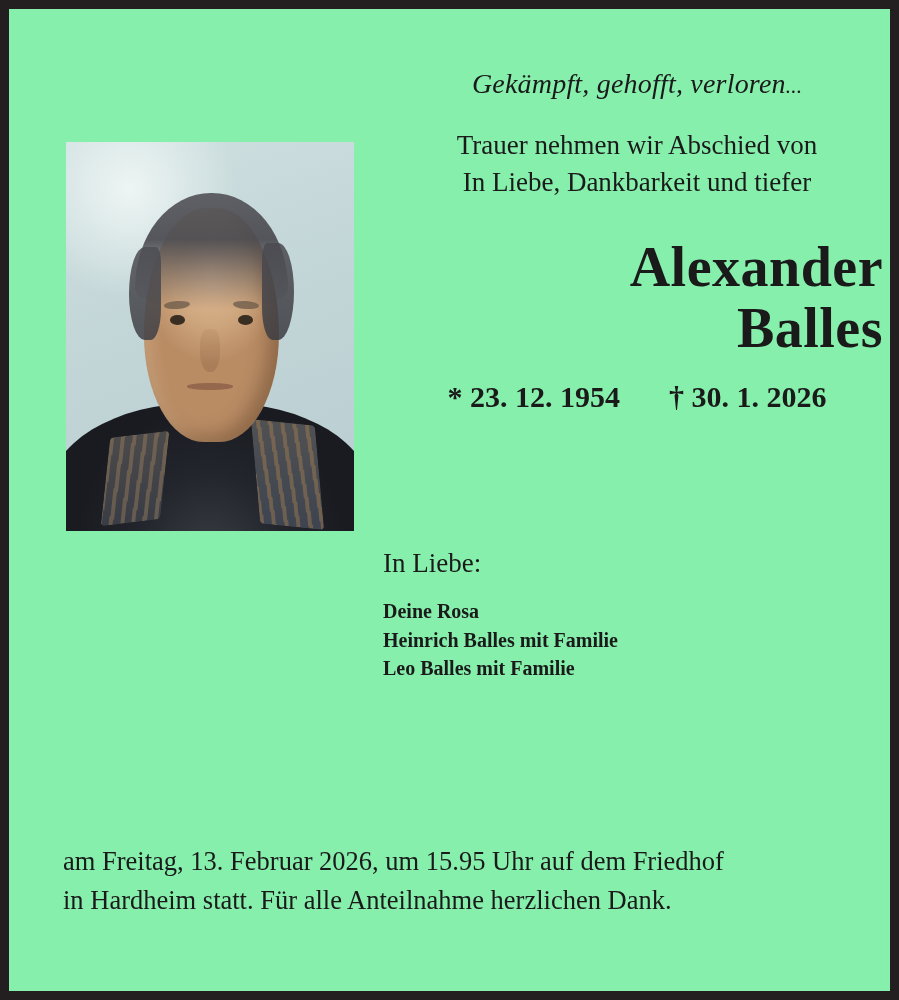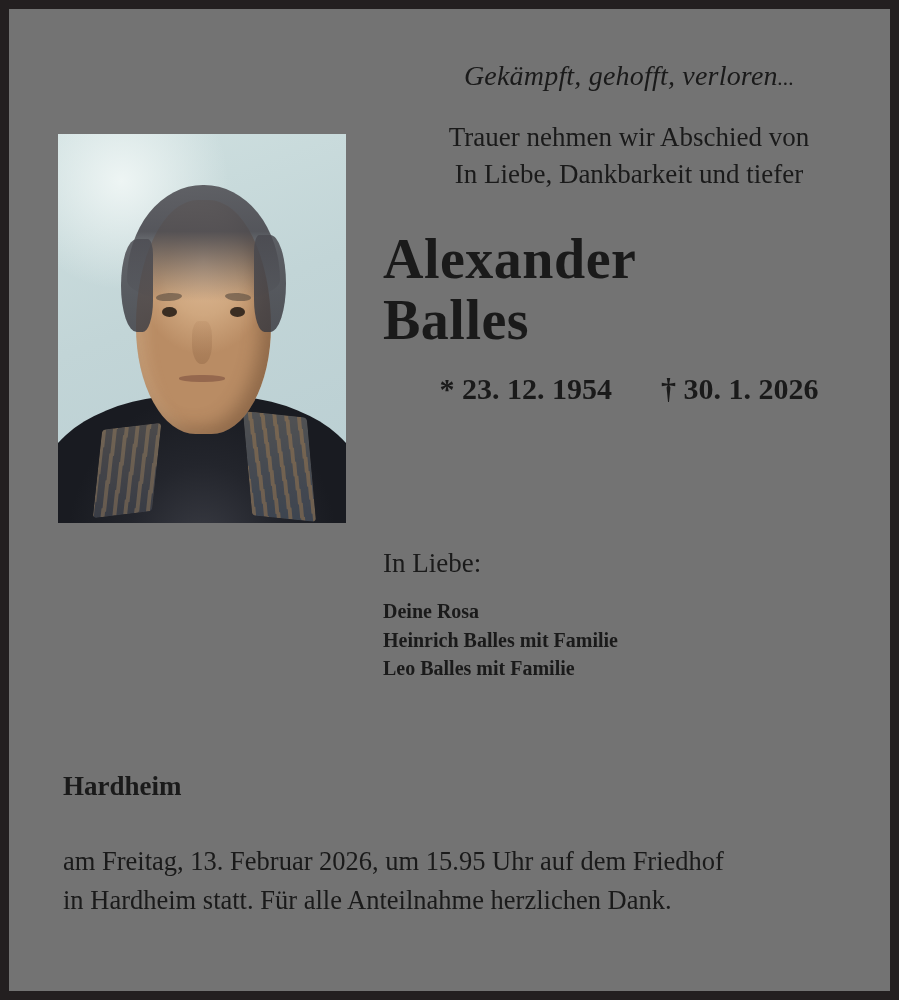--- a/index.html
+++ b/index.html
@@ -22,22 +22,22 @@
     height: 1000px;
     background: #ffffff;
     border: 9px solid #231f20;
   }
 
   .page {
     position: relative;
     box-sizing: border-box;
     width: 100%;
     height: 100%;
-    background: #737373;
-    padding: 8px;
+    background: #86efac;
+    padding: 16px;
   }
 
   
   .upper {
     position: relative;
     height: 520px;
   }
 
   .photo-frame {
     position: absolute;
@@ -217,21 +217,21 @@
     font-size: 27px;
     line-height: 1.38;
     text-align: center;
     margin-top: 26px;
   }
 
   .name {
     font-weight: bold;
     font-size: 56px;
     line-height: 1.08;
-    text-align: left;
+    text-align: right;
     margin-top: 36px;
     letter-spacing: .5px;
   }
   .name .first { display: block; }
   .name .last  { display: block; }
 
   .dates {
     font-weight: bold;
     font-size: 30px;
     text-align: center;
@@ -334,21 +334,20 @@
 
     <div class="family">
       <div class="family-label">In Liebe:</div>
       <div class="family-names">
         <div>Deine Rosa</div>
         <div>Heinrich Balles mit Familie</div>
         <div>Leo Balles mit Familie</div>
       </div>
     </div>
 
-    <div class="place">Hardheim</div>
 
     <div class="closing">
       <div>am Freitag, 13. Februar 2026, um 15.95 Uhr auf dem Friedhof</div>
       <div>in Hardheim statt. Für alle Anteilnahme herzlichen Dank.</div>
     </div>
 
   </div>
 </div>
 
 </body></html>

